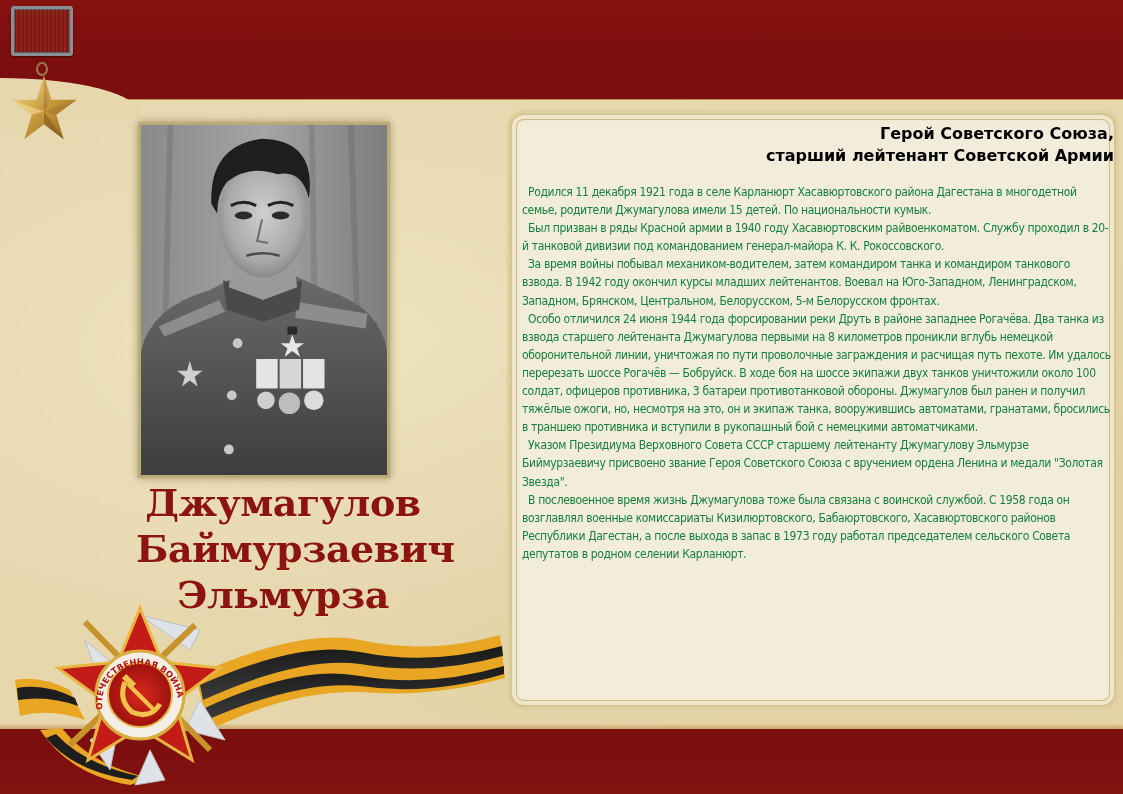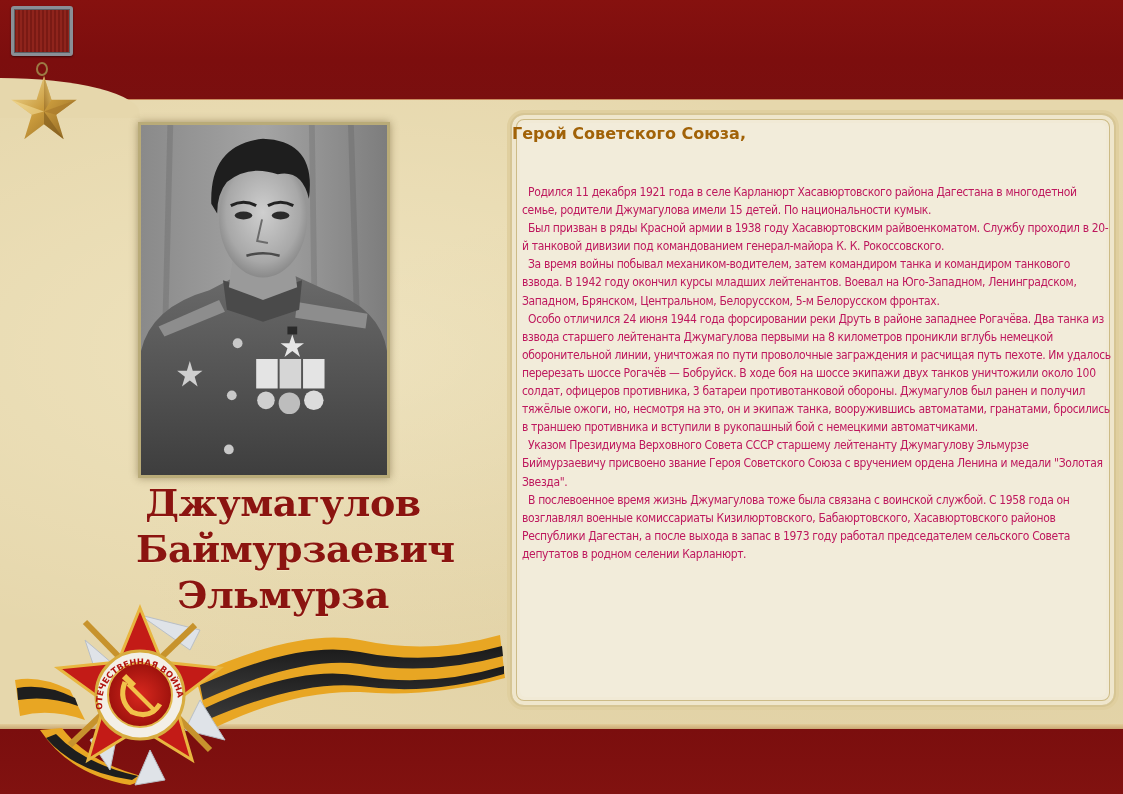--- a/index.html
+++ b/index.html
@@ -96,30 +96,30 @@
       border-radius: 14px 14px 14px 14px;
       box-shadow: inset 0 0 0 4px #efe6cc, inset 0 0 0 5px #cdbb86, 0 0 0 3px #e0cf9f;
     }
     .panel-inner {
       position: absolute; left: 8px; top: 8px; right: 8px; bottom: 8px;
       background: #f2ecda;
       border-radius: 6px;
     }
     .panel-title {
       position: absolute; left: 0; top: 8px; width: 100%;
-      text-align: left;
-      color: #a16207;
+      text-align: right;
+      color: #000000;
       font-family: "DejaVu Sans", sans-serif;
       font-weight: bold;
       font-size: 16px;
       line-height: 22px;
     }
     .panel-body {
       position: absolute; left: 10px; top: 68px; width: 590px;
-      color: #be185d;
+      color: #15803d;
       font-family: "DejaVu Sans Condensed", "DejaVu Sans", sans-serif;
       font-size: 12px;
       line-height: 18.1px;
       letter-spacing: -0.35px;
     }
     .panel-body p { text-indent: 6px; margin: 0; }
   </style>
 </head>
 <body>
 
@@ -266,22 +266,23 @@
   <text font-family="DejaVu Sans, sans-serif" font-size="8.5" font-weight="bold" fill="#b2140f">
     <textPath href="#arc" startOffset="4%">ОТЕЧЕСТВЕННАЯ ВОЙНА</textPath>
   </text>
   <path id="arc" d="M104,115 A38,38 0 1,1 176,115" fill="none"></path>
 </svg>
 
 <div class="panel">
   <div class="panel-inner"></div>
   <div class="panel-title">
     <div>Герой Советского Союза,</div>
+    <div>старший лейтенант Советской Армии</div>
   </div>
   <div class="panel-body">
     <p>Родился 11 декабря 1921 года в селе Карланюрт Хасавюртовского района Дагестана в многодетной семье, родители Джумагулова имели 15 детей. По национальности кумык.</p>
-    <p>Был призван в ряды Красной армии в 1938 году Хасавюртовским райвоенкоматом. Службу проходил в 20-й танковой дивизии под командованием генерал-майора К. К. Рокоссовского.</p>
+    <p>Был призван в ряды Красной армии в 1940 году Хасавюртовским райвоенкоматом. Службу проходил в 20-й танковой дивизии под командованием генерал-майора К. К. Рокоссовского.</p>
     <p>За время войны побывал механиком-водителем, затем командиром танка и командиром танкового взвода. В 1942 году окончил курсы младших лейтенантов. Воевал на Юго-Западном, Ленинградском, Западном, Брянском, Центральном, Белорусском, 5-м Белорусском фронтах.</p>
     <p>Особо отличился 24 июня 1944 года форсировании реки Друть в районе западнее Рогачёва. Два танка из взвода старшего лейтенанта Джумагулова первыми на 8 километров проникли вглубь немецкой оборонительной линии, уничтожая по пути проволочные заграждения и расчищая путь пехоте. Им удалось перерезать шоссе Рогачёв — Бобруйск. В ходе боя на шоссе экипажи двух танков уничтожили около 100 солдат, офицеров противника, 3 батареи противотанковой обороны. Джумагулов был ранен и получил тяжёлые ожоги, но, несмотря на это, он и экипаж танка, вооружившись автоматами, гранатами, бросились в траншею противника и вступили в рукопашный бой с немецкими автоматчиками.</p>
     <p>Указом Президиума Верховного Совета СССР старшему лейтенанту Джумагулову Эльмурзе Биймурзаевичу присвоено звание Героя Советского Союза с вручением ордена Ленина и медали "Золотая Звезда".</p>
     <p>В послевоенное время жизнь Джумагулова тоже была связана с воинской службой. С 1958 года он возглавлял военные комиссариаты Кизилюртовского, Бабаюртовского, Хасавюртовского районов Республики Дагестан, а после выхода в запас в 1973 году работал председателем сельского Совета депутатов в родном селении Карланюрт.</p>
   </div>
 </div>
 
 </body></html>

